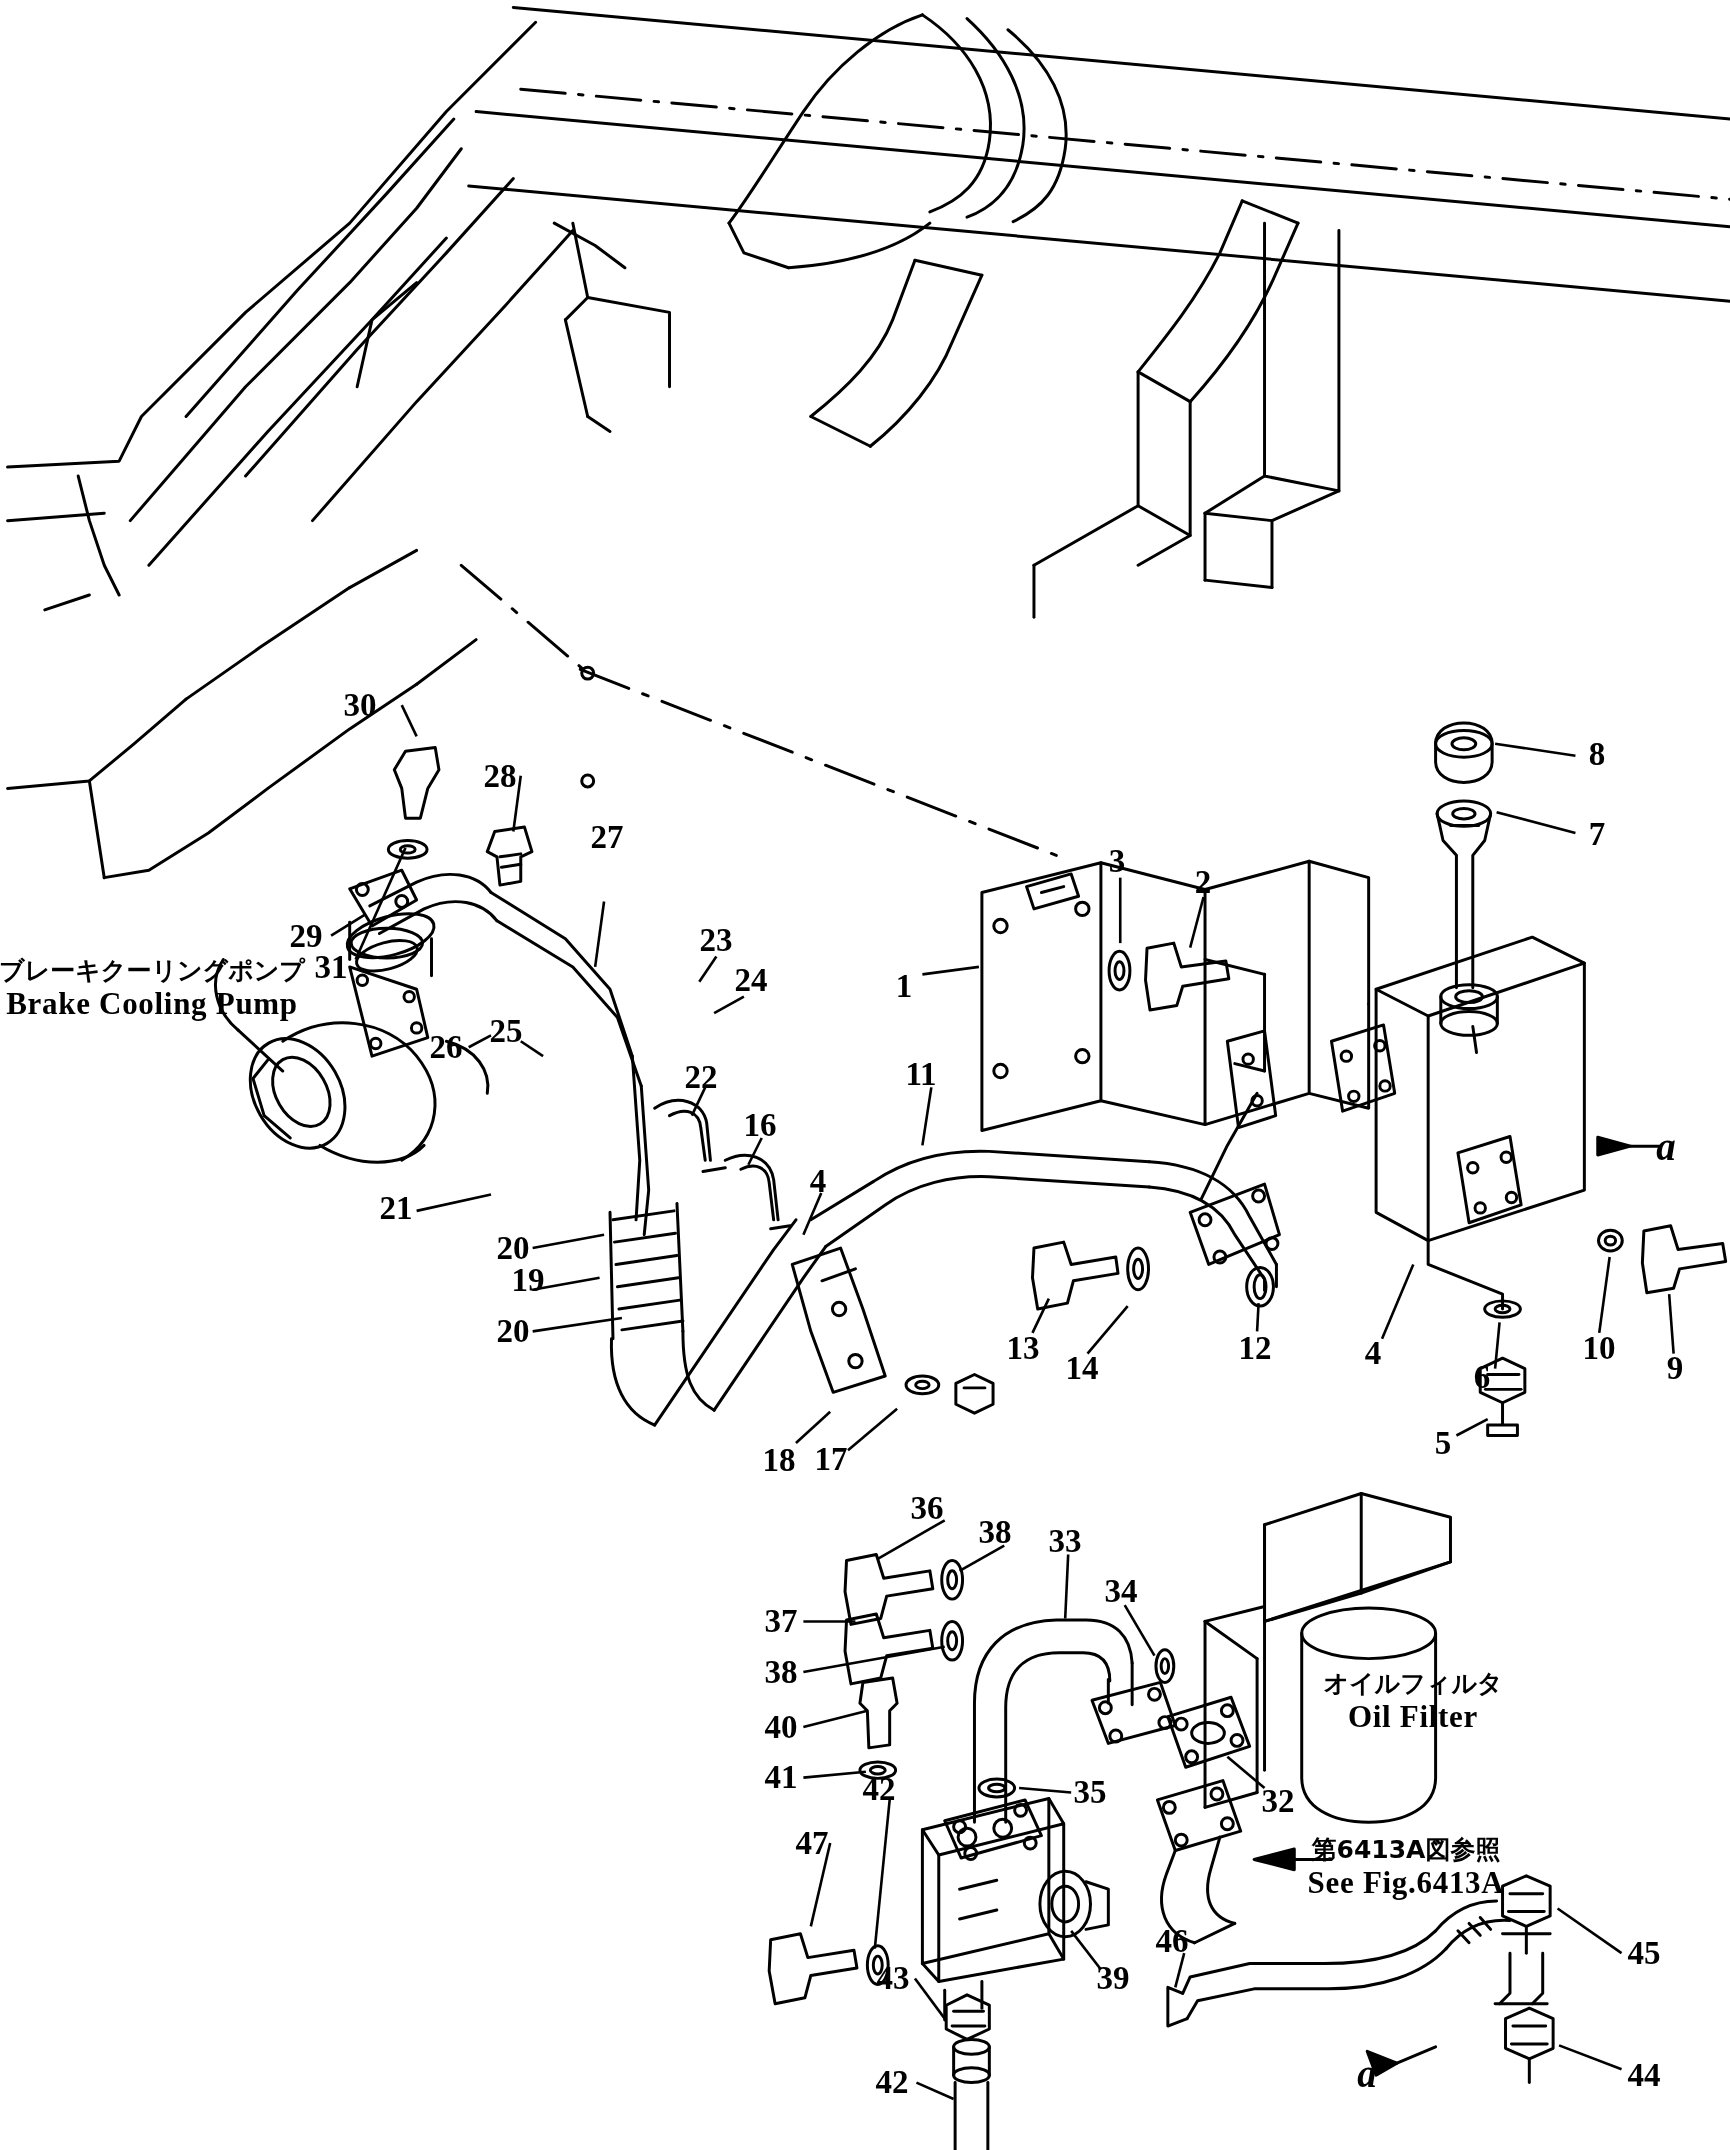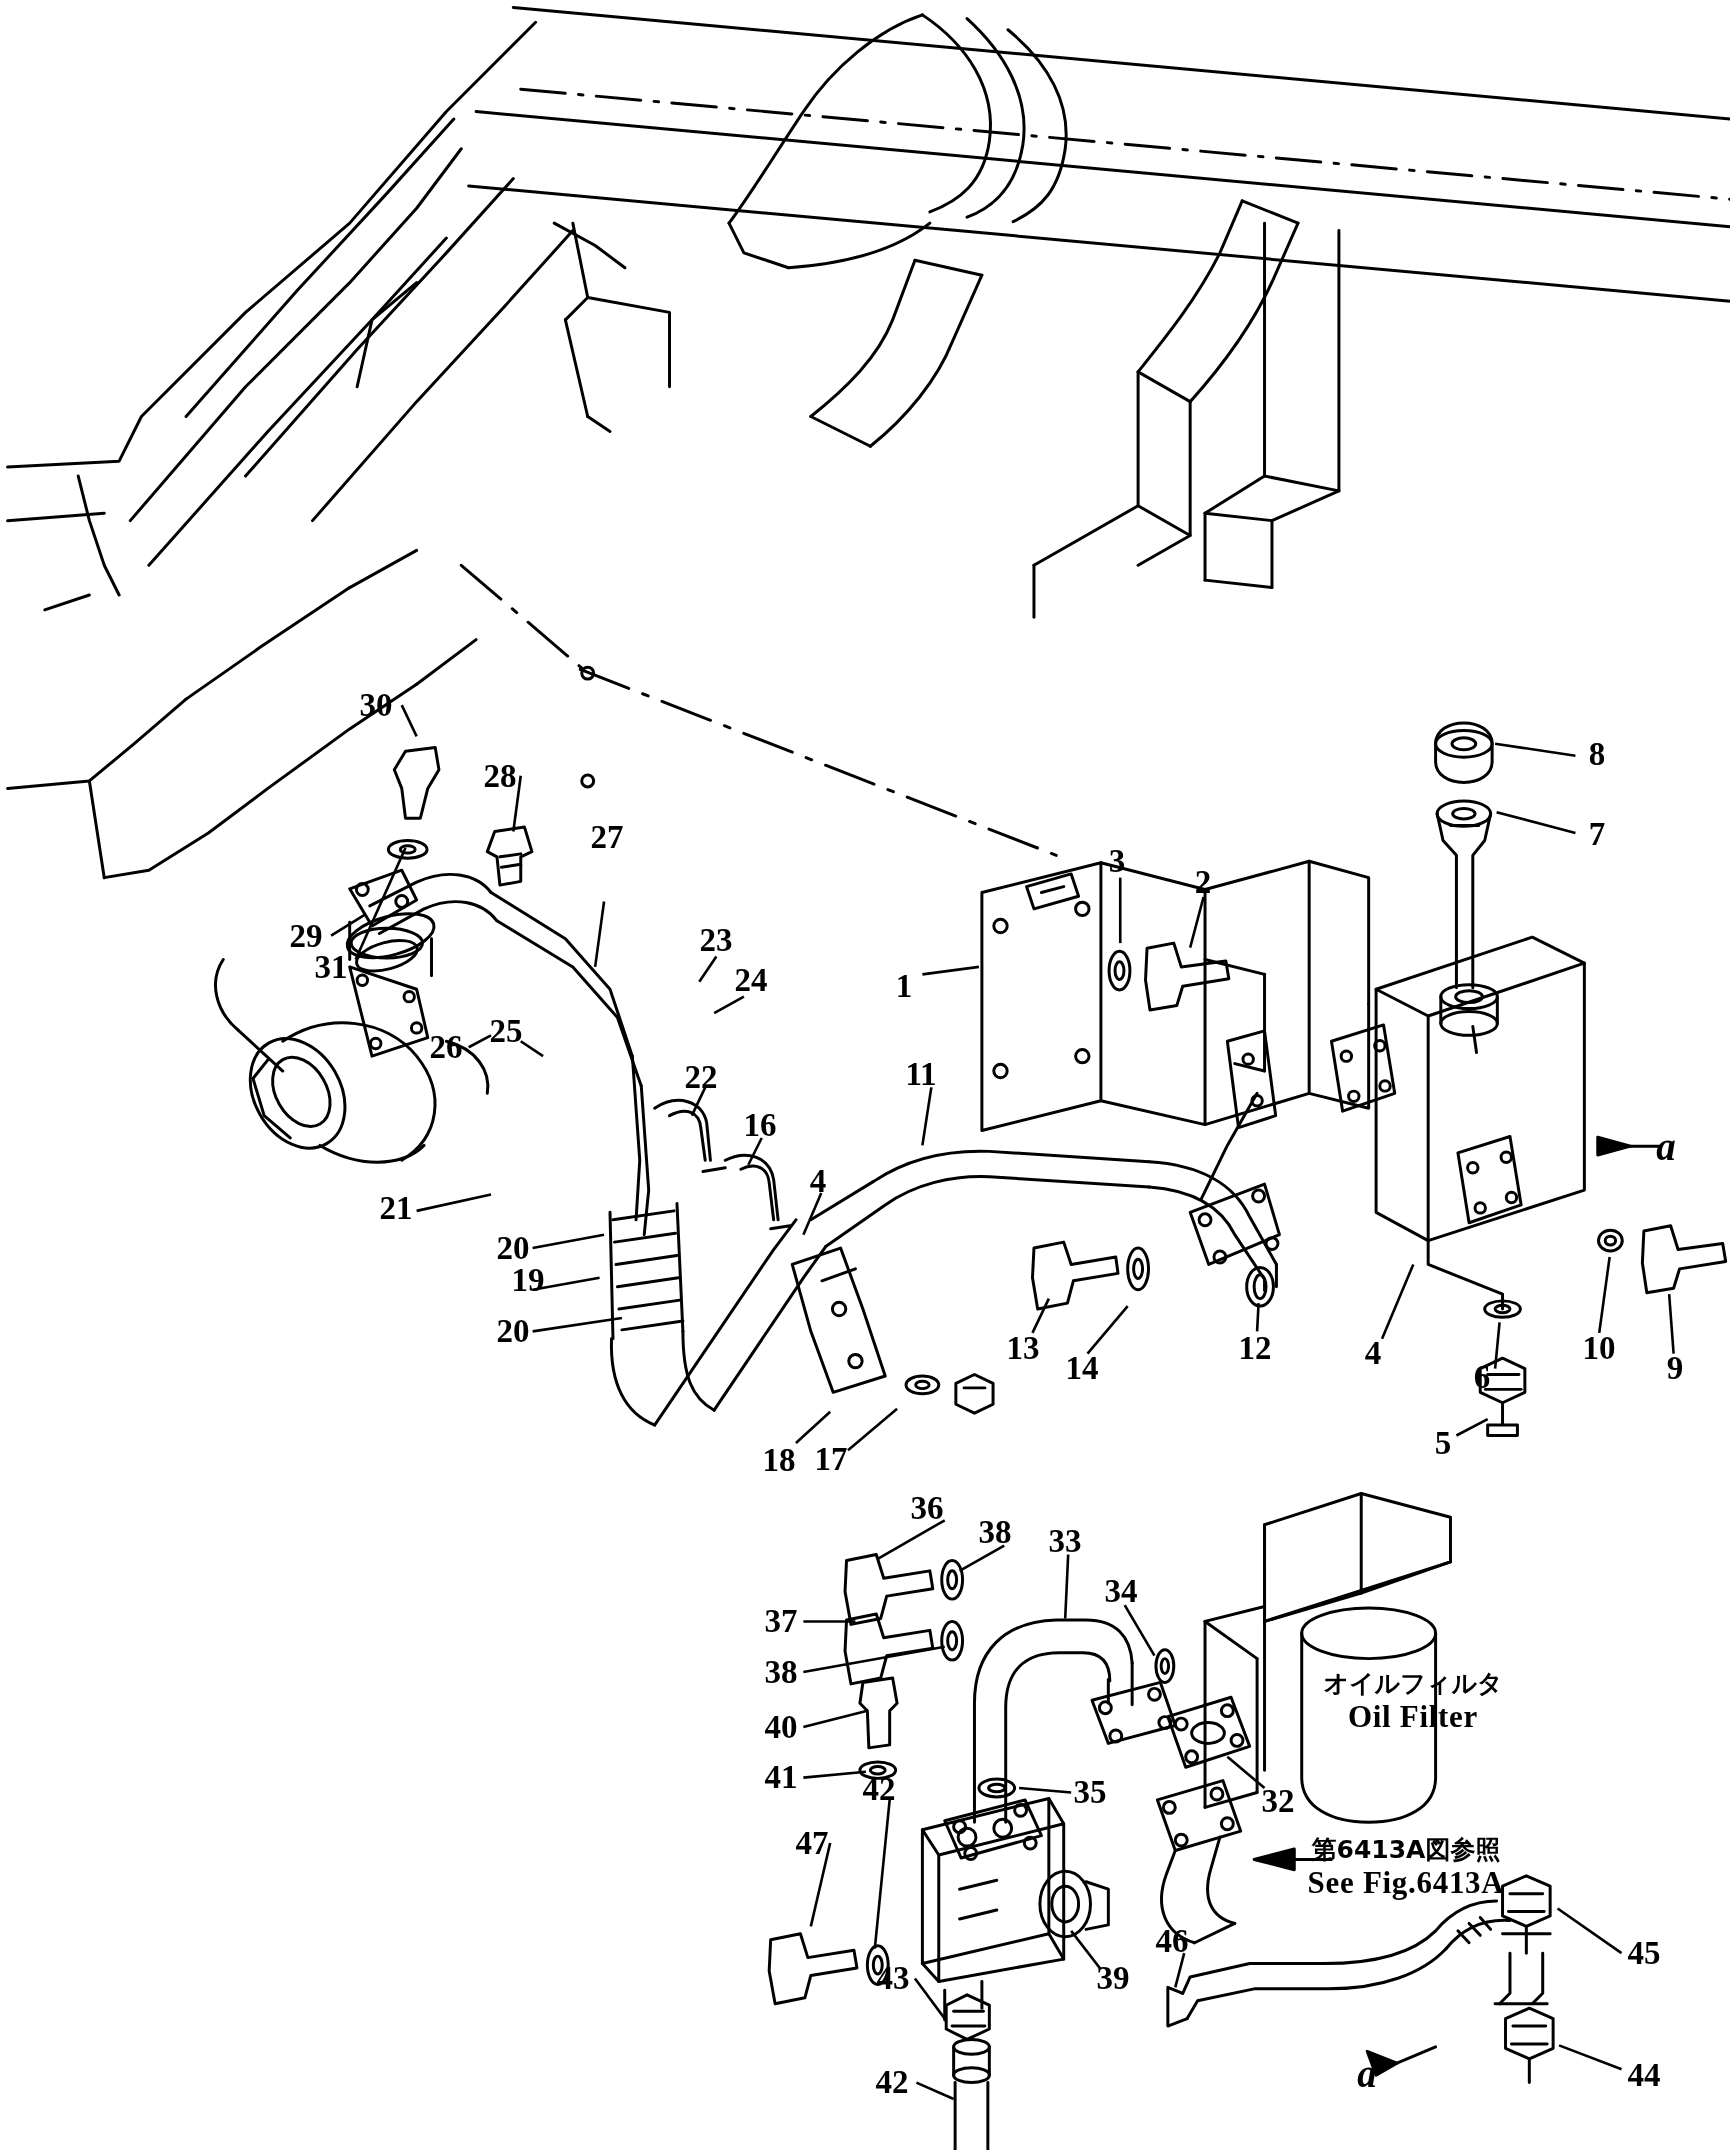--- a/index.html
+++ b/index.html
@@ -515,37 +515,41 @@
       <path d="M1116 2478 L1090 2590"></path>
       <path d="M1230 2660 L1270 2714"></path>
       <path d="M1480 2648 L1440 2596"></path>
       <path d="M1232 2800 L1282 2822"></path>
       <path d="M1592 2626 L1580 2672"></path>
       <path d="M2180 2626 L2094 2566"></path>
       <path d="M2180 2782 L2096 2750"></path>
     </g>
   </svg>
 
+  <div class="anno" style="left:152px; top:989px;">
+    <span class="jp">ブレーキクーリングポンプ</span>
+    <span class="en">Brake Cooling Pump</span>
+  </div>
 
   <div class="anno" style="left:1413px; top:1702px;">
     <span class="jp">オイルフィルタ</span>
     <span class="en">Oil Filter</span>
   </div>
 
   <div class="anno" style="left:1406px; top:1868px;">
     <span class="jp">第6413A図参照</span>
     <span class="en">See Fig.6413A</span>
   </div>
 
   <div id="markers">
       <div class="marker" style="left: 1666px; top: 1146px;">a</div>
       <div class="marker" style="left: 1367px; top: 2073px;">a</div>
     </div>
   <div id="callouts">
-      <div class="callout" style="left: 376px; top: 705px;">30</div>
+      <div class="callout" style="left: 360px; top: 705px;">30</div>
       <div class="callout" style="left: 331px; top: 967px;">31</div>
       <div class="callout" style="left: 500px; top: 776px;">28</div>
       <div class="callout" style="left: 306px; top: 936px;">29</div>
       <div class="callout" style="left: 607px; top: 837px;">27</div>
       <div class="callout" style="left: 716px; top: 940px;">23</div>
       <div class="callout" style="left: 751px; top: 980px;">24</div>
       <div class="callout" style="left: 446px; top: 1047px;">26</div>
       <div class="callout" style="left: 506px; top: 1031px;">25</div>
       <div class="callout" style="left: 701px; top: 1077px;">22</div>
       <div class="callout" style="left: 760px; top: 1125px;">16</div>

